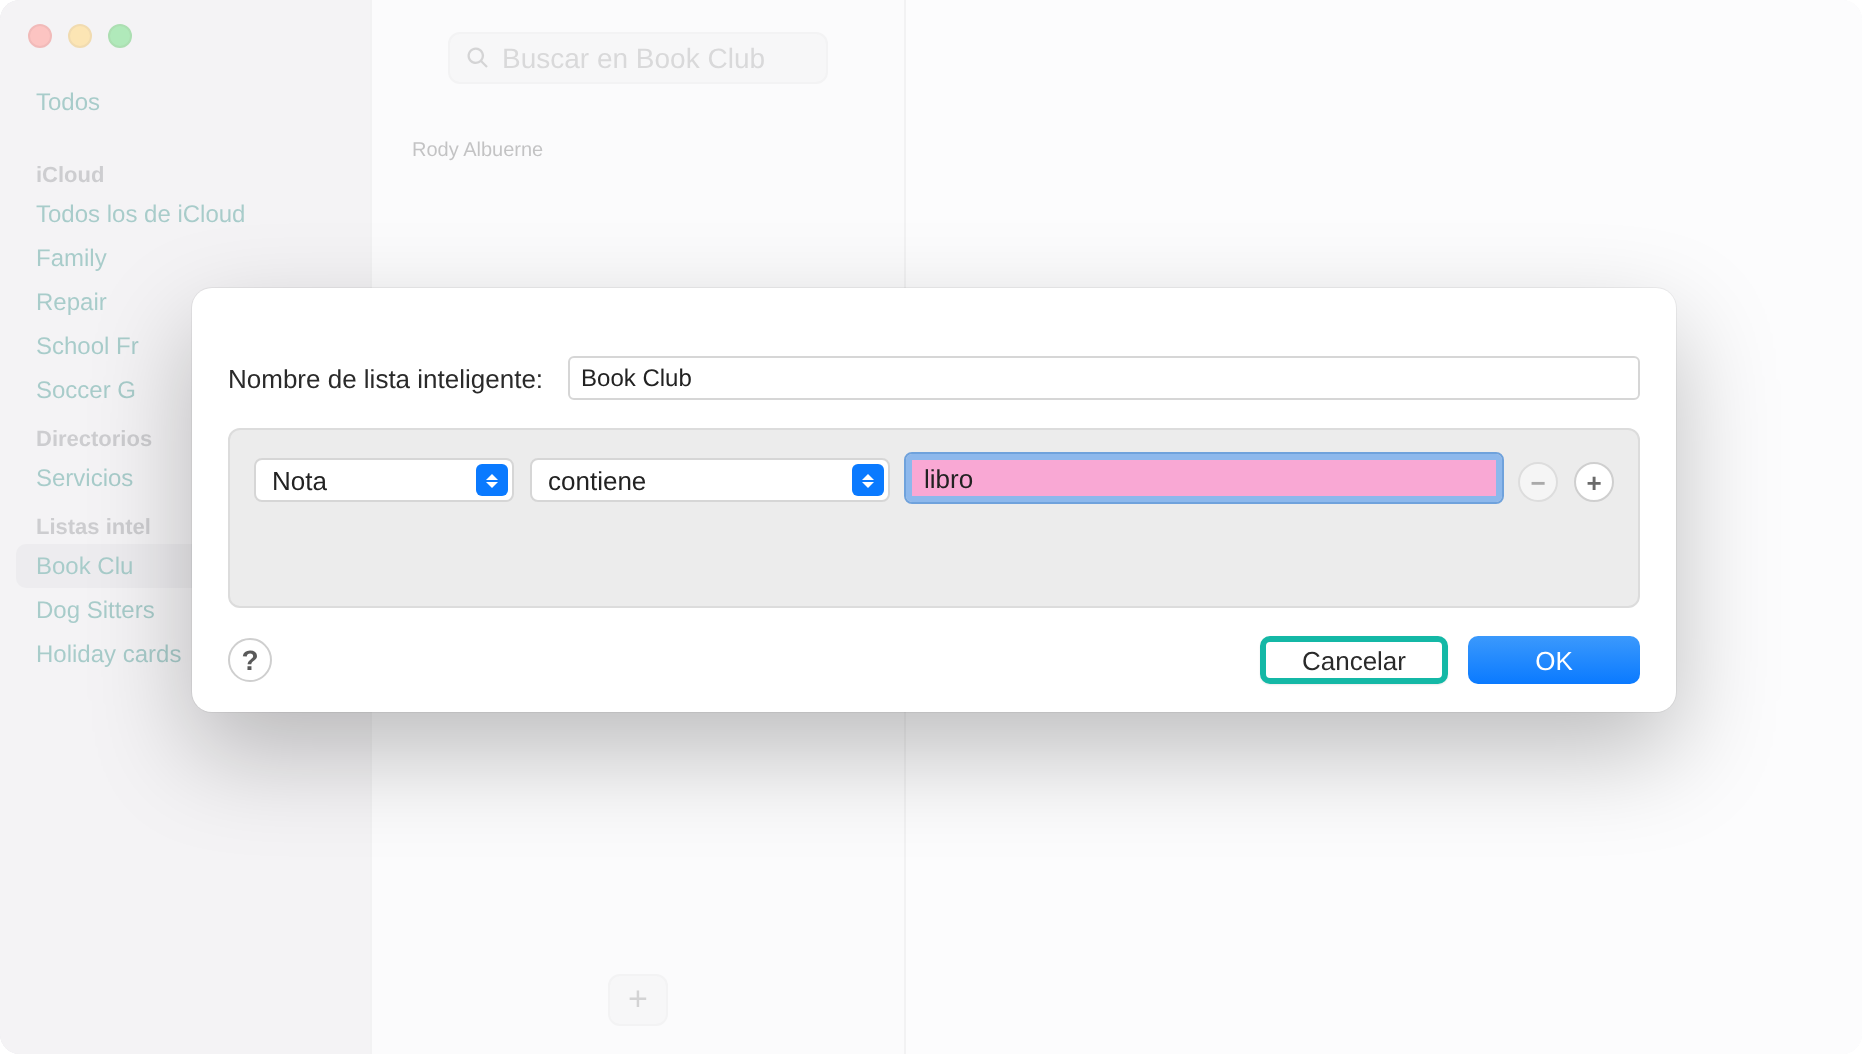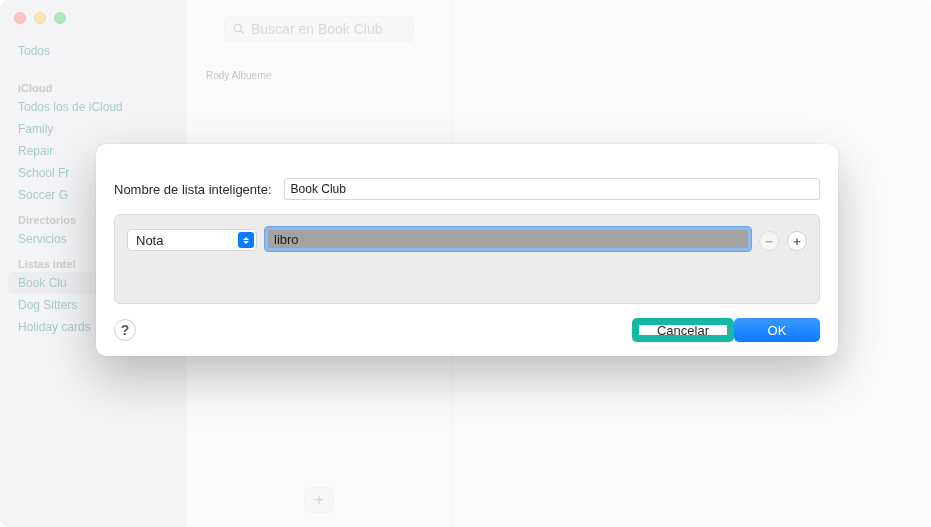--- a/index.html
+++ b/index.html
@@ -28,28 +28,28 @@
     .name-input { flex: 1; height: 22px; border: 1px solid #d6d6d6; border-radius: 3px; padding: 2px 6px; font-size: 12px; color: #222; }
     .cond-label { font-size: 13px; color: #2a2a2a; margin-bottom: 8px; }
     .cond-box { background: #ececec; border: 1px solid #dcdcdc; border-radius: 6px; padding: 12px; min-height: 90px; }
     .cond-row { display: flex; align-items: flex-end; gap: 8px; }
     .popup { position: relative; height: 22px; background: #fff; border: 1px solid #d6d6d6; border-radius: 4px; display: flex; align-items: center; padding: 0 20px 0 8px; font-size: 13px; color: #222; }
     .popup .arrows { position: absolute; right: 2px; top: 2px; width: 16px; height: 16px; background: #0a7aff; border-radius: 3px; display: flex; flex-direction: column; align-items: center; justify-content: center; gap: 0; }
     .popup .arrows::before { content: ""; width: 0; height: 0; border-left: 3px solid transparent; border-right: 3px solid transparent; border-bottom: 3px solid #fff; margin-bottom: 1px; }
     .popup .arrows::after { content: ""; width: 0; height: 0; border-left: 3px solid transparent; border-right: 3px solid transparent; border-top: 3px solid #fff; }
     .popup.w1 { width: 130px; }
     .popup.w2 { width: 180px; }
-    .val-input { flex: 1; height: 24px; border: 3px solid #8db8ec; outline: 1px solid #6fa2dc; border-radius: 3px; padding: 0 6px; font-size: 13px; color: #222; background: #a3a3a3; }
+    .val-input { flex: 1; height: 24px; border: 3px solid #8db8ec; outline: 1px solid #6fa2dc; border-radius: 3px; padding: 0 6px; font-size: 13px; color: #222; background: #f9a8d4; }
     .round-btn { width: 20px; height: 20px; border-radius: 50%; background: #fff; border: 1px solid #cfcfcf; display: flex; align-items: center; justify-content: center; color: #6a6a6a; font-size: 13px; font-weight: 600; line-height: 1; }
     .round-btn.disabled { opacity: 0.5; }
     .dialog-footer { display: flex; align-items: center; margin-top: 14px; }
     .help-btn { width: 22px; height: 22px; border-radius: 50%; background: #fff; border: 1px solid #cfcfcf; display: flex; align-items: center; justify-content: center; color: #5a5a5a; font-size: 14px; font-weight: 600; }
     .spacer { flex: 1; }
     .btn { height: 24px; padding: 0 18px; border-radius: 5px; font-size: 13px; display: flex; align-items: center; justify-content: center; cursor: default; }
-    .btn-cancel { background: #fff; border: 7px solid #14b8a6; color: #2a2a2a; min-width: 86px; box-shadow: 0 0.5px 1px rgba(0,0,0,0.08); }
+    .btn-cancel { background: #fff; border: 3px solid #14b8a6; color: #2a2a2a; margin-right: 10px; min-width: 86px; box-shadow: 0 0.5px 1px rgba(0,0,0,0.08); }
     .btn-ok { background: linear-gradient(#3b99fc, #0a7aff); color: #fff; min-width: 86px; border: none; }
   </style>
 </head>
 <body>
 
 <div class="window">
   <div class="traffic-lights">
     <div class="tl tl-close"></div>
     <div class="tl tl-min"></div>
     <div class="tl tl-max"></div>
@@ -90,20 +90,24 @@
     <div class="row1">
       <div class="label1">Nombre de lista inteligente:</div>
       <input class="name-input" value="Book Club" style="">
     </div>
     <div class="cond-box">
       <div class="cond-row">
         <div class="popup w1">
           <span>Nota</span>
           <span class="arrows"></span>
         </div>
+        <div class="popup w2">
+          <span>contiene</span>
+          <span class="arrows"></span>
+        </div>
         <input class="val-input" value="libro" style="">
         <div class="round-btn disabled">−</div>
         <div class="round-btn">+</div>
       </div>
     </div>
     <div class="dialog-footer">
       <div class="help-btn">?</div>
       <div class="spacer"></div>
       <div class="btn btn-cancel">Cancelar</div>
       <div class="btn btn-ok">OK</div>

